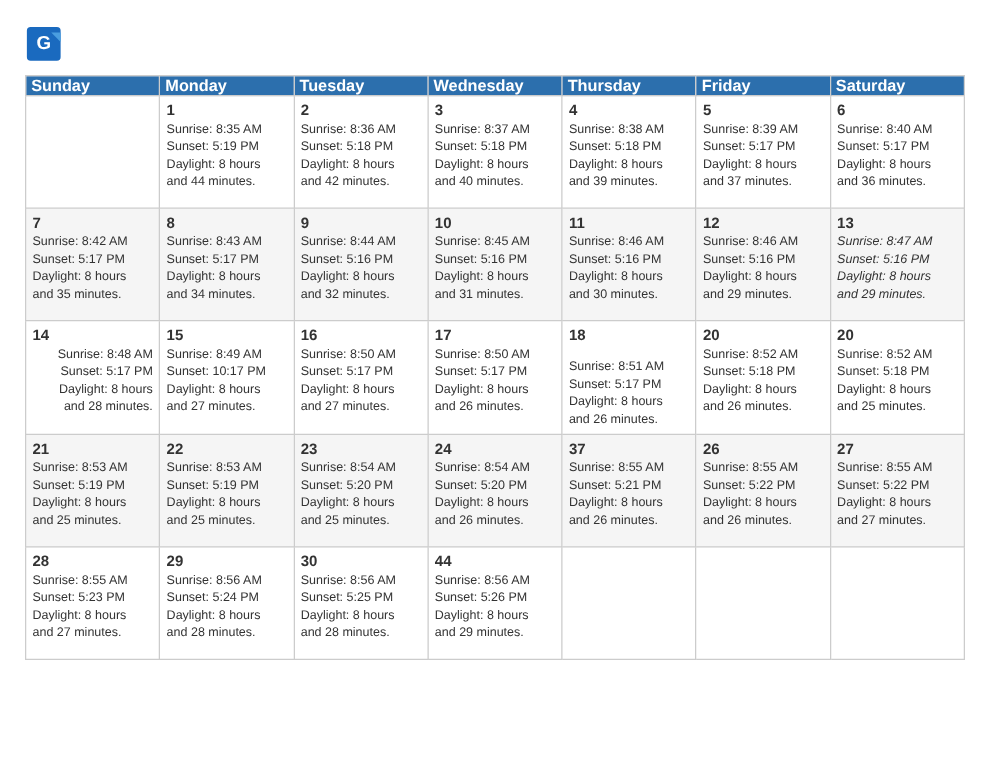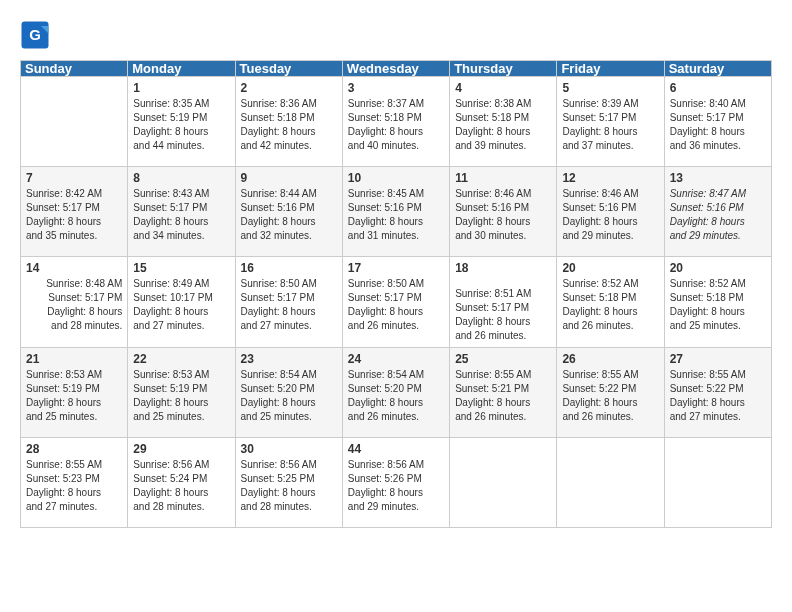--- a/index.html
+++ b/index.html
@@ -292,21 +292,21 @@
 and 25 minutes.</div>
         </td>
         <td>
           <span class="day-num">24</span>
           <div class="cell-text" style="white-space: pre-line;">Sunrise: 8:54 AM
 Sunset: 5:20 PM
 Daylight: 8 hours
 and 26 minutes.</div>
         </td>
         <td>
-          <span class="day-num">25</span>
+          <span class="day-num">37</span>
           <div class="cell-text" style="white-space: pre-line;">Sunrise: 8:55 AM
 Sunset: 5:21 PM
 Daylight: 8 hours
 and 26 minutes.</div>
         </td>
         <td>
           <span class="day-num">26</span>
           <div class="cell-text" style="white-space: pre-line;">Sunrise: 8:55 AM
 Sunset: 5:22 PM
 Daylight: 8 hours

